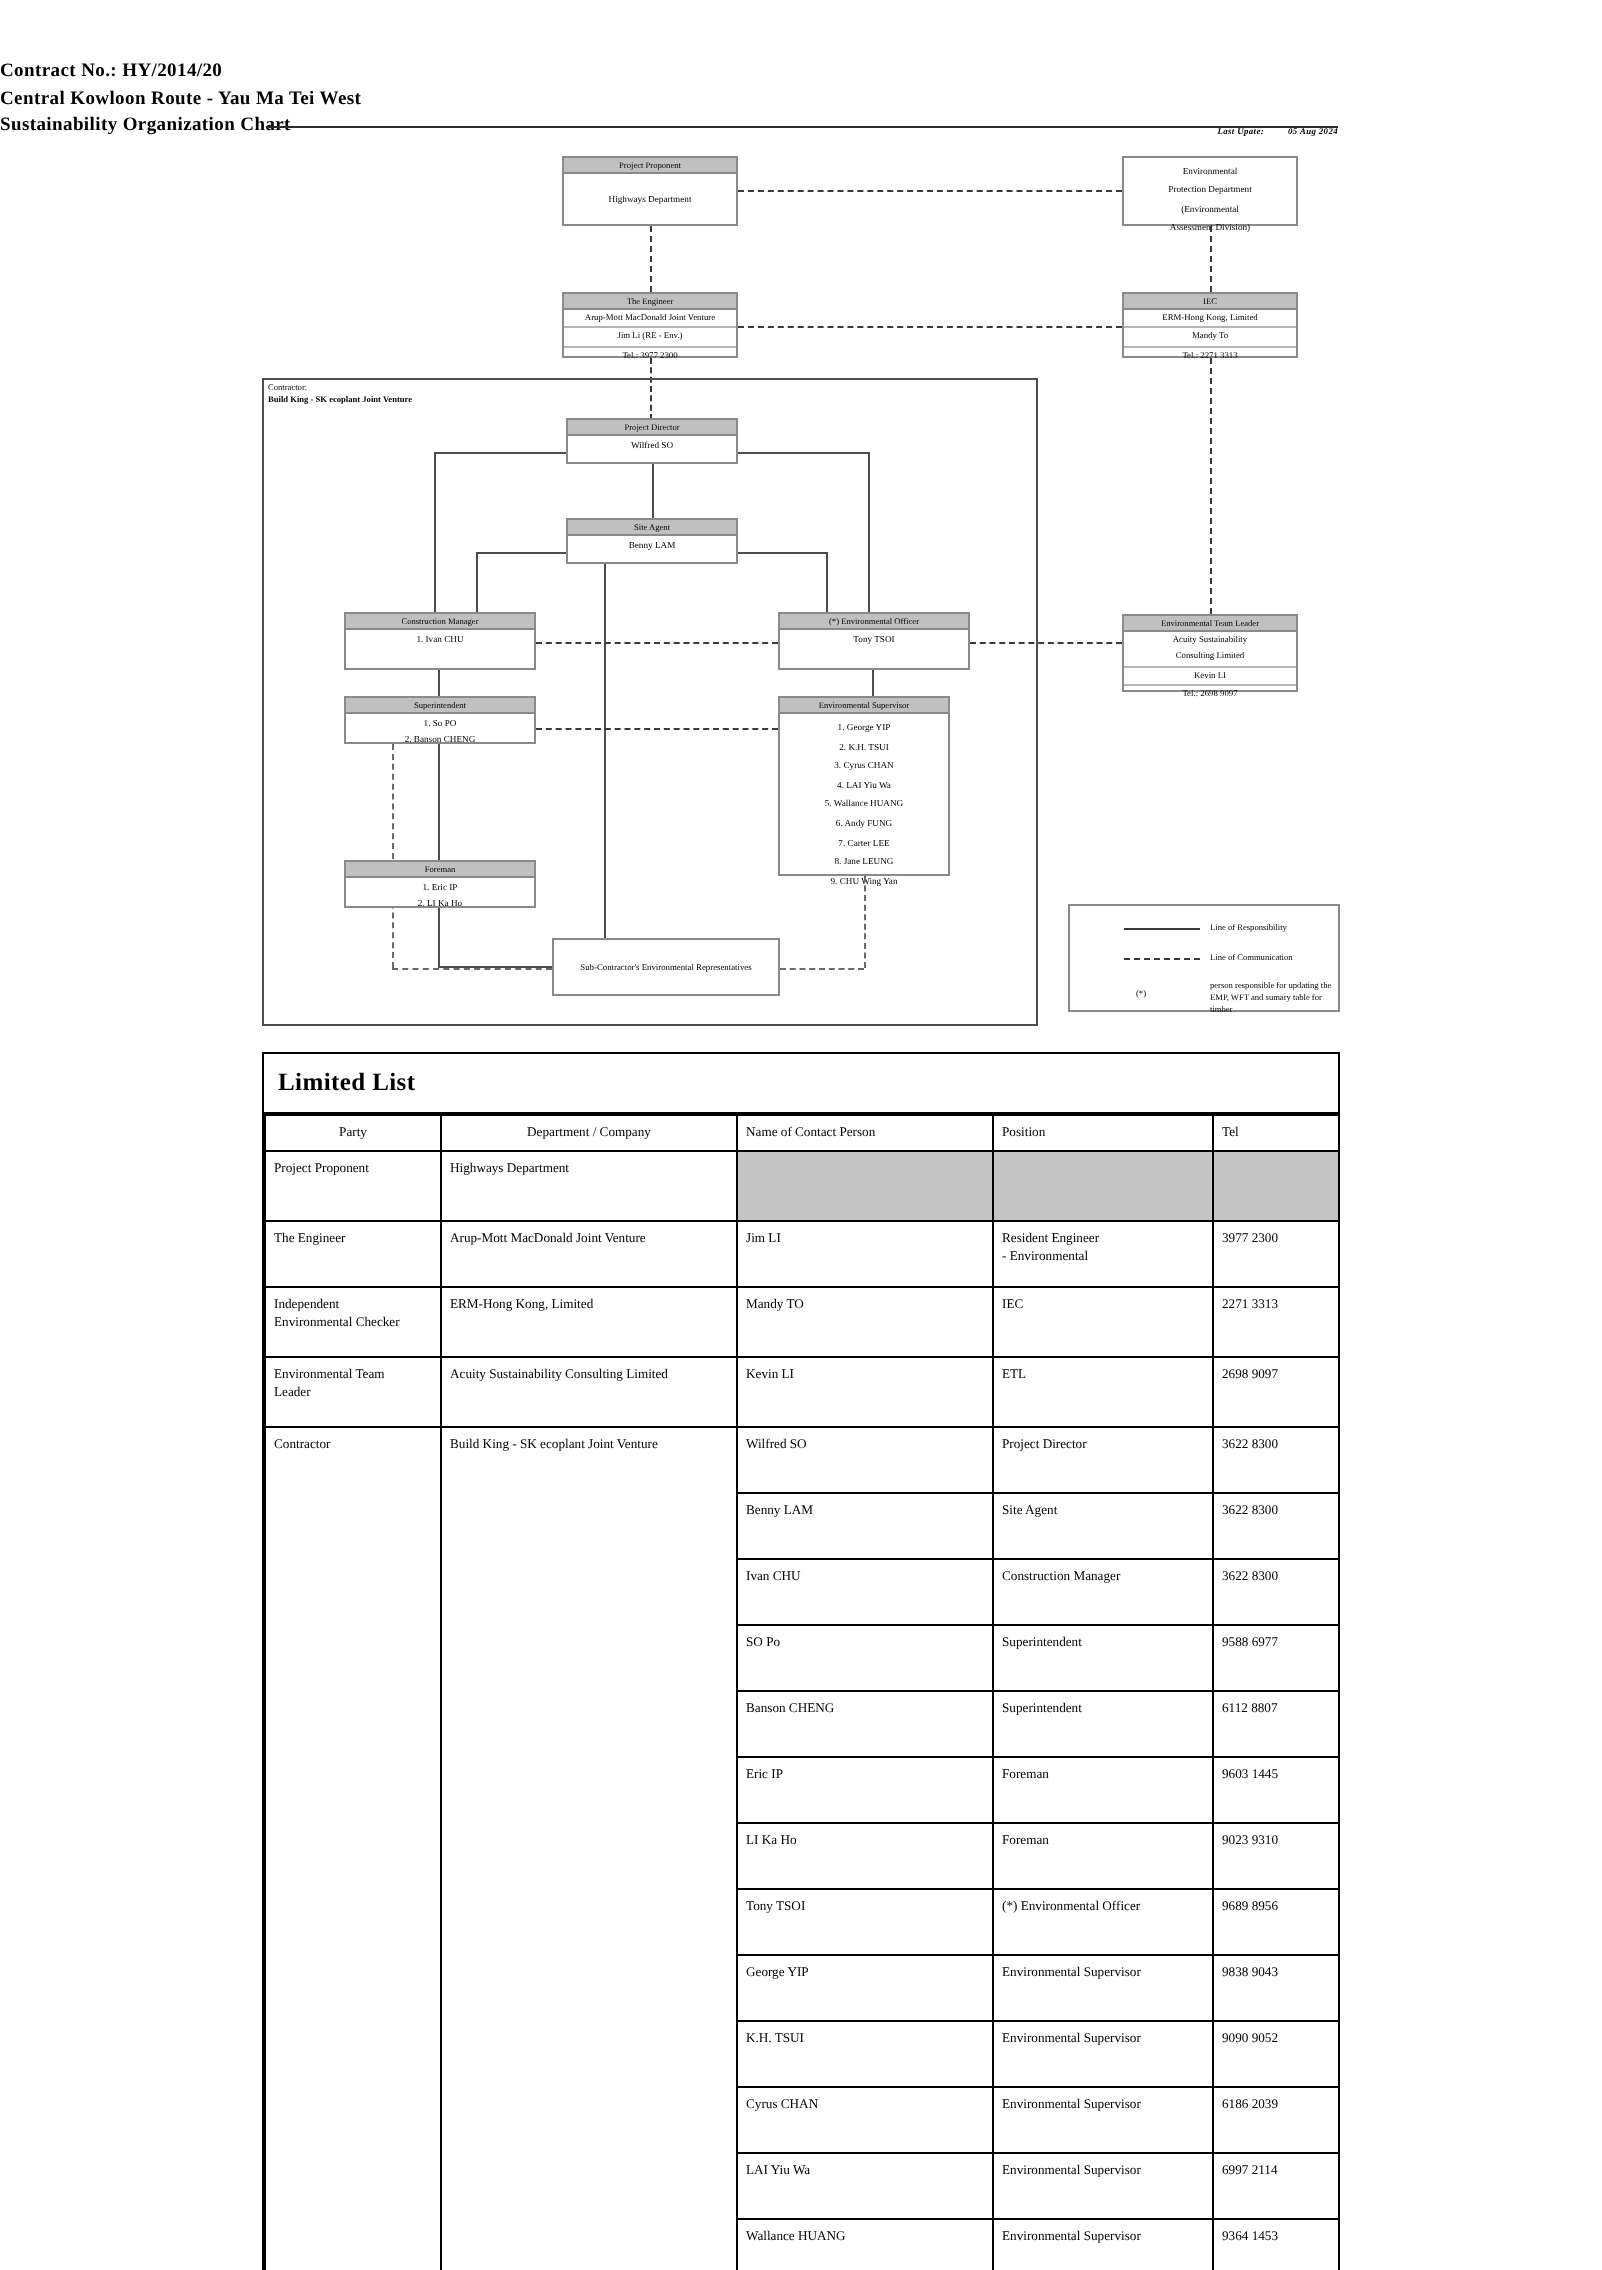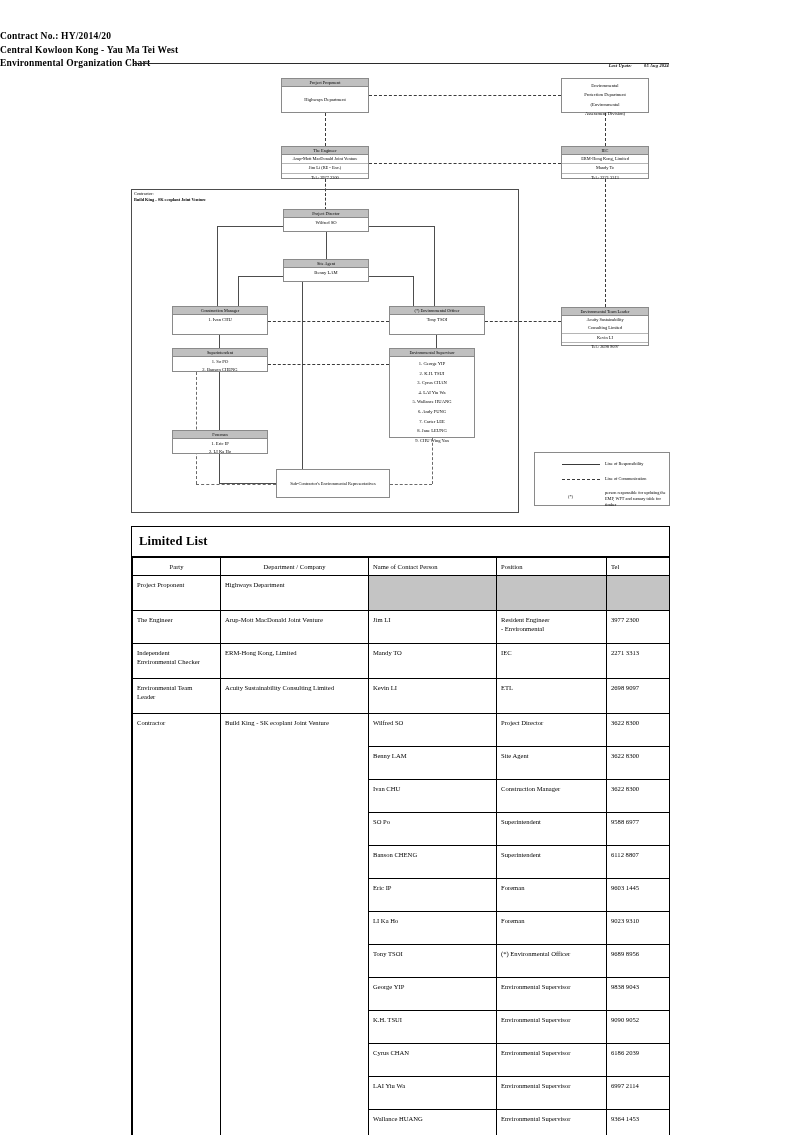--- a/index.html
+++ b/index.html
@@ -53,22 +53,22 @@
   table.cl td.c{text-align:center;}
   .sh-cell{background:#c4c4c4;}
 </style>
 </head>
 <body>
 
 <div class="page">
 
   <div class="doc-title">
     <div>Contract No.: HY/2014/20</div>
-    <div>Central Kowloon Kong - Yau Ma Tei West</div>
-    <div>Environmental Organization Chart</div>
+    <div>Central Kowloon Route - Yau Ma Tei West</div>
+    <div>Sustainability Organization Chart</div>
   </div>
   <div class="hdr-rule"></div>
   <div class="last-update">
     <span class="lu-lbl">Last Upate:</span><span>05 Aug 2024</span>
   </div>
 
   <div class="chart">
 
     <div class="box" style="left:281px;top:78px;width:88px;height:35px;">
       <div class="bh">Project Proponent</div>

